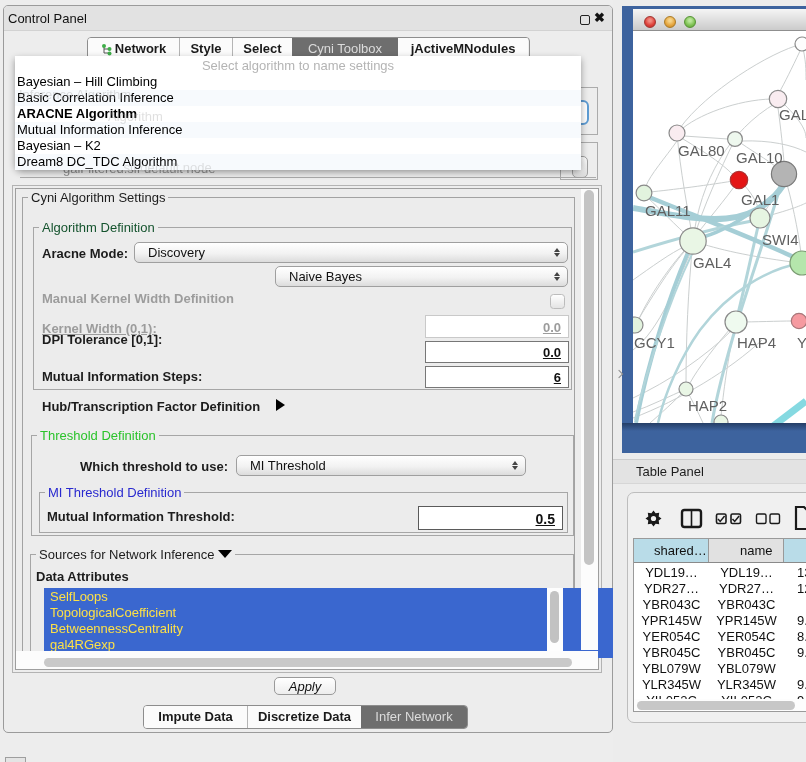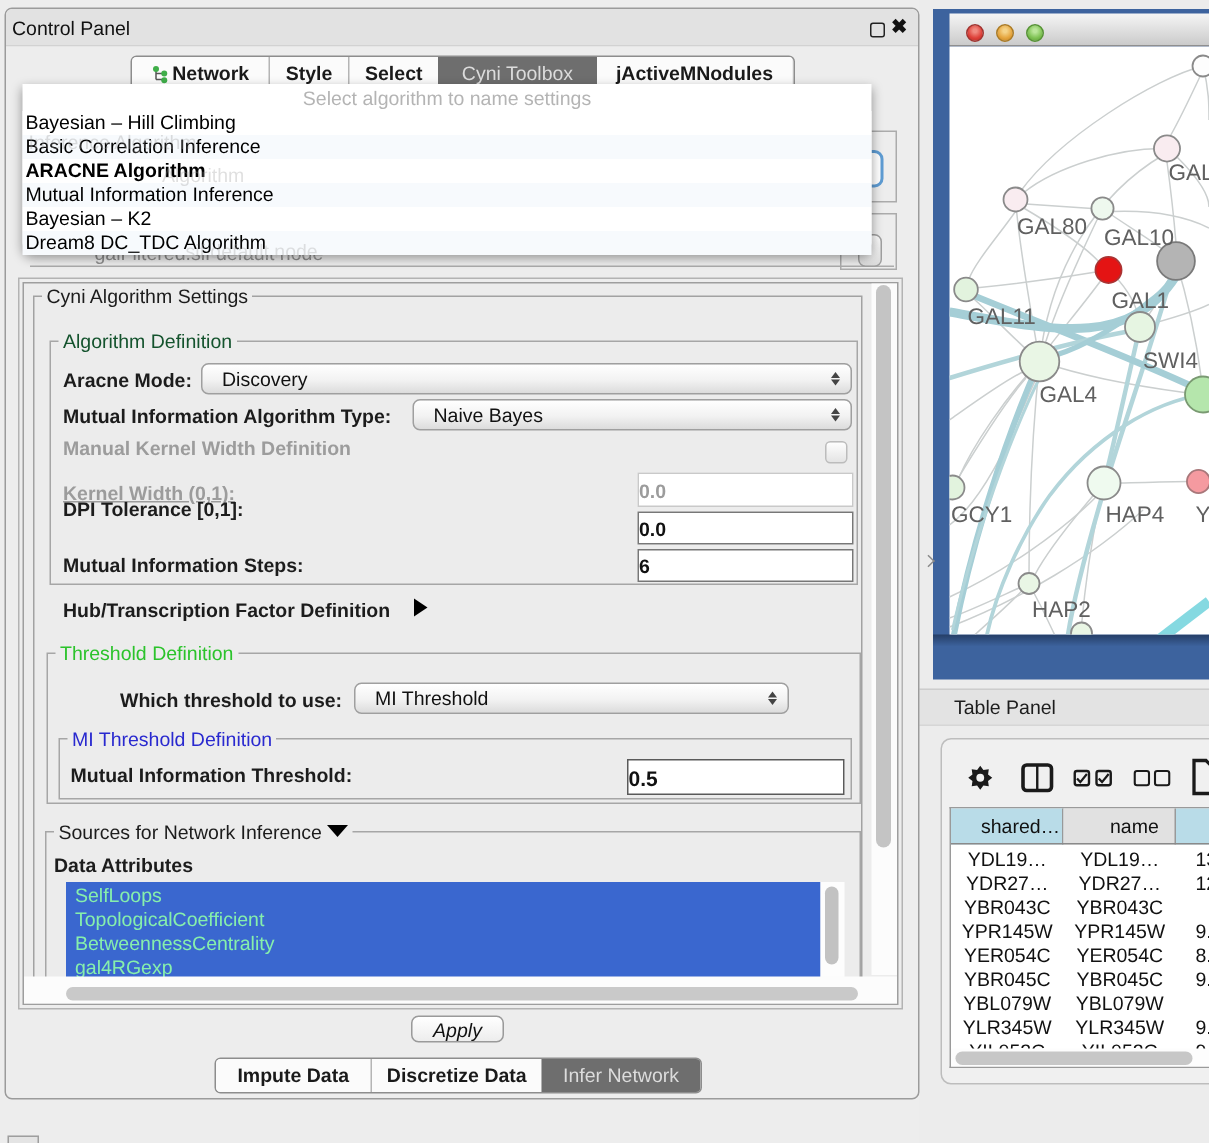--- a/index.html
+++ b/index.html
@@ -8,21 +8,21 @@
 .lbl{position:absolute;font-size:13px;color:#1c1c1c;font-weight:bold;white-space:nowrap;}
 .dis{color:#9c9c9c;}
 .combo{position:absolute;border:1px solid #9f9f9f;border-radius:5px;
  background:linear-gradient(#ffffff,#f2f2f2 55%,#dcdcdc);box-sizing:border-box;
  font-size:13px;color:#111;white-space:nowrap;}
 .combo .ar{position:absolute;right:7px;top:0;height:100%;display:flex;flex-direction:column;justify-content:center;gap:1px;}
 .combo .ar span{width:0;height:0;border-left:3.5px solid transparent;border-right:3.5px solid transparent;display:block;}
 .combo .ar .up{border-bottom:4.5px solid #444;}
 .combo .ar .dn{border-top:4.5px solid #444;}
 .fld{position:absolute;background:#fff;box-sizing:border-box;font-size:13px;font-weight:bold;color:#111;
- text-align:left;padding:14px 7px 0 0;}
+ text-align:right;padding:14px 7px 0 0;text-decoration:underline;}
 .grp{position:absolute;border:1px solid #a6a6a6;box-sizing:border-box;}
 .gt{position:absolute;top:-8px;left:5px;background:#ececec;padding:0 3px;font-size:13px;white-space:nowrap;}
 .seg{display:inline-block;height:21px;line-height:21px;text-align:center;font-size:13px;
  font-weight:bold;color:#1a1a1a;box-sizing:border-box;vertical-align:top;background:#fbfbfb;}
 .sel{background:#6e6e6e;color:#dcdcdc;font-weight:normal;}
 </style></head><body>
 <div id="root">
 
 <div class="abs" style="left:613px;top:0;width:193px;height:762px;background:#ececec;"></div>
 
@@ -199,21 +199,20 @@
     </div>
 
 <div class="grp" style="left:33px;top:227px;width:539px;height:163px;">
       <span class="gt" style="color:#14532d;">Algorithm Definition</span>
     </div>
 <div class="lbl" style="left:42px;top:246px;">Aracne Mode:</div>
 <div class="combo" style="left:134px;top:242px;width:434px;height:21px;"><span style="position:relative;left:13px;top:2px;">Discovery</span><span class="ar">
         <span class="up"></span>
         <span class="dn"></span>
       </span></div>
-<div class="lbl" style="left:42px;top:270px;">Mutual Information Algorithm Type:</div>
 <div class="combo" style="left:275px;top:266px;width:293px;height:21px;"><span style="position:relative;left:13px;top:2px;">Naive Bayes</span><span class="ar">
         <span class="up"></span>
         <span class="dn"></span>
       </span></div>
 <div class="lbl dis" style="left:42px;top:291px;">Manual Kernel Width Definition</div>
 <div class="abs" style="left:550px;top:294px;width:15px;height:15px;border:1.5px solid #bcbcbc;border-radius:3.5px;background:linear-gradient(#fefefe,#e4e4e4);box-sizing:border-box;"></div>
 <div class="lbl dis" style="left:42px;top:321px;text-decoration:underline;">Kernel Width (0,1):</div>
 <div class="fld" style="left:425px;top:315px;width:144px;height:23px;border:1px solid #c9c9c9;color:#9c9c9c;padding-top:4px;">0.0</div>
 <div class="lbl" style="left:42px;top:332px;">DPI Tolerance [0,1]:</div>
 <div class="fld" style="left:425px;top:341px;width:144px;height:22px;border:1px solid #777;padding-top:3px;">0.0</div>
@@ -233,21 +232,21 @@
 <div class="grp" style="left:39px;top:492px;width:529px;height:41px;">
       <span class="gt" style="color:#2929cf;">MI Threshold Definition</span>
     </div>
 <div class="lbl" style="left:47px;top:509px;">Mutual Information Threshold:</div>
 <div class="fld" style="left:418px;top:506px;width:145px;height:24px;border:1.5px solid #5a5a5a;padding-top:4px;font-size:14px;">0.5</div>
 
 <div class="grp" style="left:30px;top:554px;width:544px;height:113px;border-bottom:none;">
       <span class="gt" style="color:#1c1c1c;">Sources for Network Inference <span style="display:inline-block;width:0;height:0;border-top:8px solid #000;border-left:7px solid transparent;border-right:7px solid transparent;vertical-align:1px;"></span></span>
     </div>
 <div class="lbl" style="left:36px;top:569px;">Data Attributes</div>
-<div class="abs" style="left:44px;top:588px;width:503px;height:70px;background:#3a67cf;color:#86efac;font-size:13px;line-height:15.9px;padding:1px 0 0 6px;box-sizing:border-box;overflow:hidden;">SelfLoops<br>TopologicalCoefficient<br>BetweennessCentrality<br>gal4RGexp</div>
+<div class="abs" style="left:44px;top:588px;width:569px;height:70px;background:#3a67cf;color:#fde047;font-size:13px;line-height:15.9px;padding:1px 0 0 6px;box-sizing:border-box;overflow:hidden;">SelfLoops<br>TopologicalCoefficient<br>BetweennessCentrality<br>gal4RGexp</div>
 <div class="abs" style="left:547px;top:588px;width:16px;height:70px;background:#fdfdfd;"></div>
 <div class="abs" style="left:550px;top:591px;width:9px;height:52px;border-radius:5px;background:#c2c2c2;"></div>
 
 <div class="abs" style="left:581px;top:189px;width:17px;height:461px;background:#fcfcfc;"></div>
 <div class="abs" style="left:584px;top:190px;width:10px;height:375px;border-radius:5.5px;background:#c4c4c4;"></div>
 <div class="abs" style="left:16px;top:651px;width:582px;height:18px;background:#fcfcfc;"></div>
 <div class="abs" style="left:44px;top:658px;width:528px;height:9px;border-radius:5px;background:#c9c9c9;"></div>
 
 <div class="abs" style="left:274px;top:677px;width:62px;height:18px;border:1px solid #9a9a9a;border-radius:5px;background:linear-gradient(#ffffff,#ededed);box-sizing:border-box;text-align:center;font-size:13px;color:#111;padding-top:1px;font-style:italic;">Apply</div>
 <div class="abs" style="left:143px;top:705px;height:22px;border:1px solid #8d8d8d;border-radius:4px;overflow:hidden;white-space:nowrap;">

